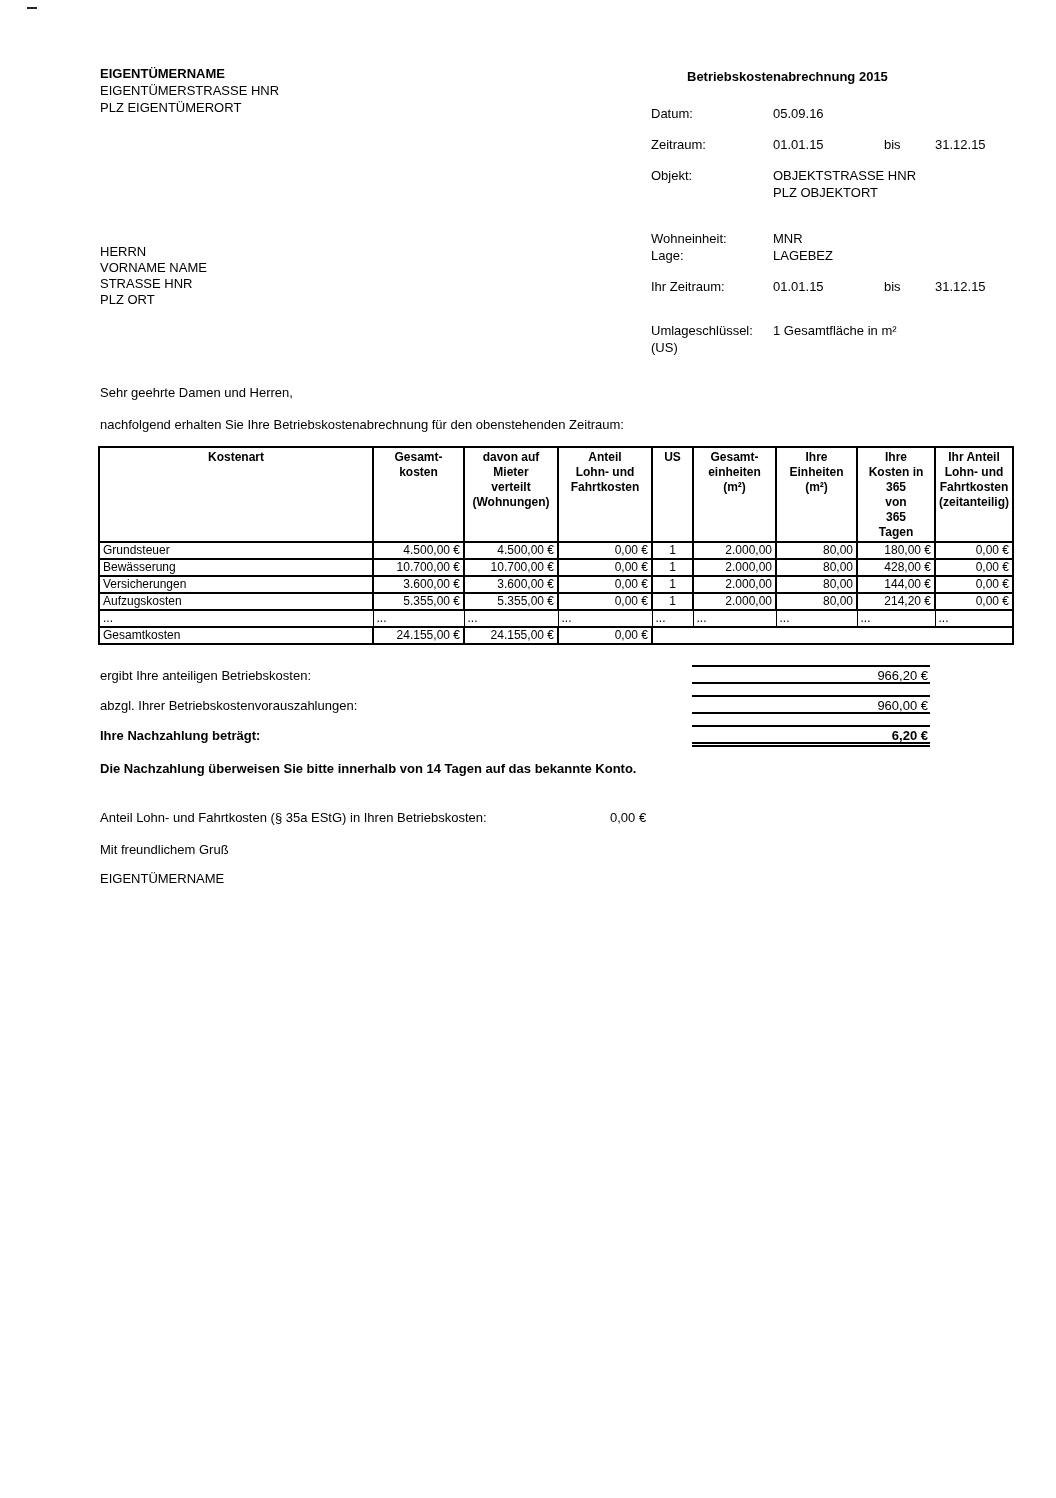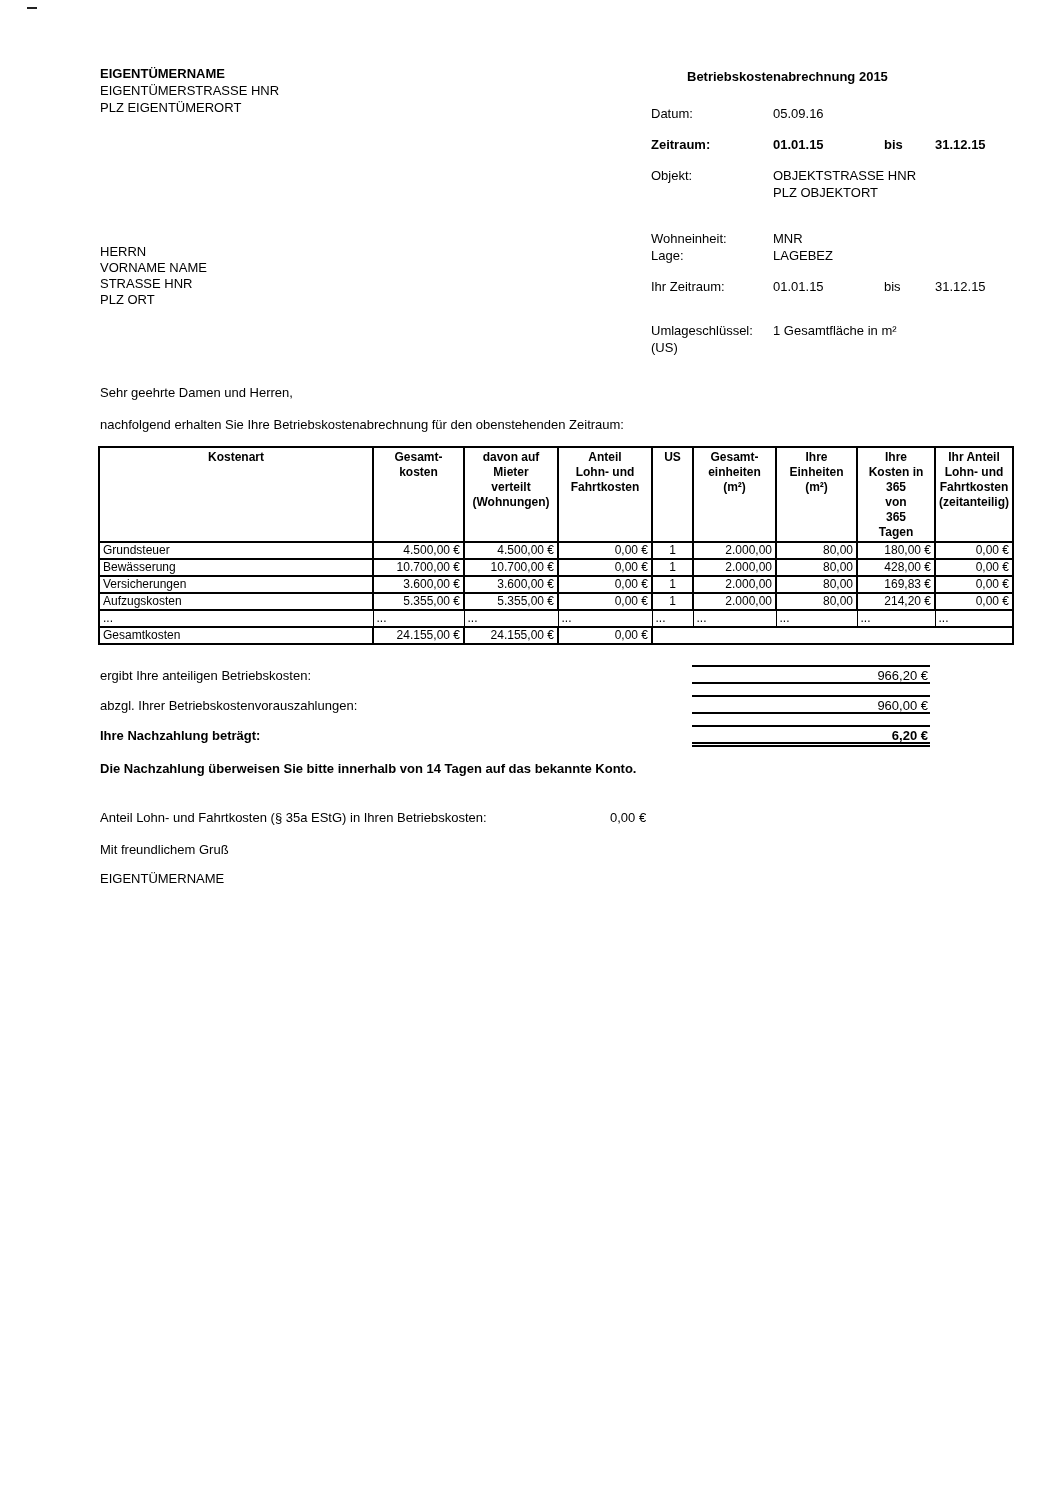--- a/index.html
+++ b/index.html
@@ -28,21 +28,21 @@
 
   
   .info { left: 651px; top: 68px; width: 390px; }
   .info-row { position: absolute; left: 0; white-space: nowrap; line-height: 17px; }
   .info-label { display: inline-block; width: 122px; vertical-align: top; }
   .iv-from { display: inline-block; width: 111px; vertical-align: top; }
   .iv-bis  { display: inline-block; width: 51px;  vertical-align: top; }
   .iv-stack { display: inline-block; vertical-align: top; }
   .r-title { top: 0; font-weight: bold; padding-left: 36px; }
   .r-datum { top: 37px; }
-  .r-zeitraum { top: 68px; font-weight: bold; }
+  .r-zeitraum { top: 68px; }
   .r-objekt { top: 99px; }
   .r-wohneinheit { top: 162px; }
   .r-lage { top: 179px; }
   .r-ihrzeitraum { top: 210px; }
   .r-umlage { top: 254px; }
 
   
   .greeting { left: 100px; top: 385px; }
   .intro { left: 100px; top: 417px; }
 
@@ -225,21 +225,21 @@
         <td class="ta-r">0,00 €</td>
       </tr>
       <tr>
         <td class="ta-l">Versicherungen</td>
         <td class="ta-r">3.600,00 €</td>
         <td class="ta-r">3.600,00 €</td>
         <td class="ta-r">0,00 €</td>
         <td class="ta-c">1</td>
         <td class="ta-r">2.000,00</td>
         <td class="ta-r">80,00</td>
-        <td class="ta-r">169,83 €</td>
+        <td class="ta-r">144,00 €</td>
         <td class="ta-r">0,00 €</td>
       </tr>
       <tr>
         <td class="ta-l">Aufzugskosten</td>
         <td class="ta-r">5.355,00 €</td>
         <td class="ta-r">5.355,00 €</td>
         <td class="ta-r">0,00 €</td>
         <td class="ta-c">1</td>
         <td class="ta-r">2.000,00</td>
         <td class="ta-r">80,00</td>

